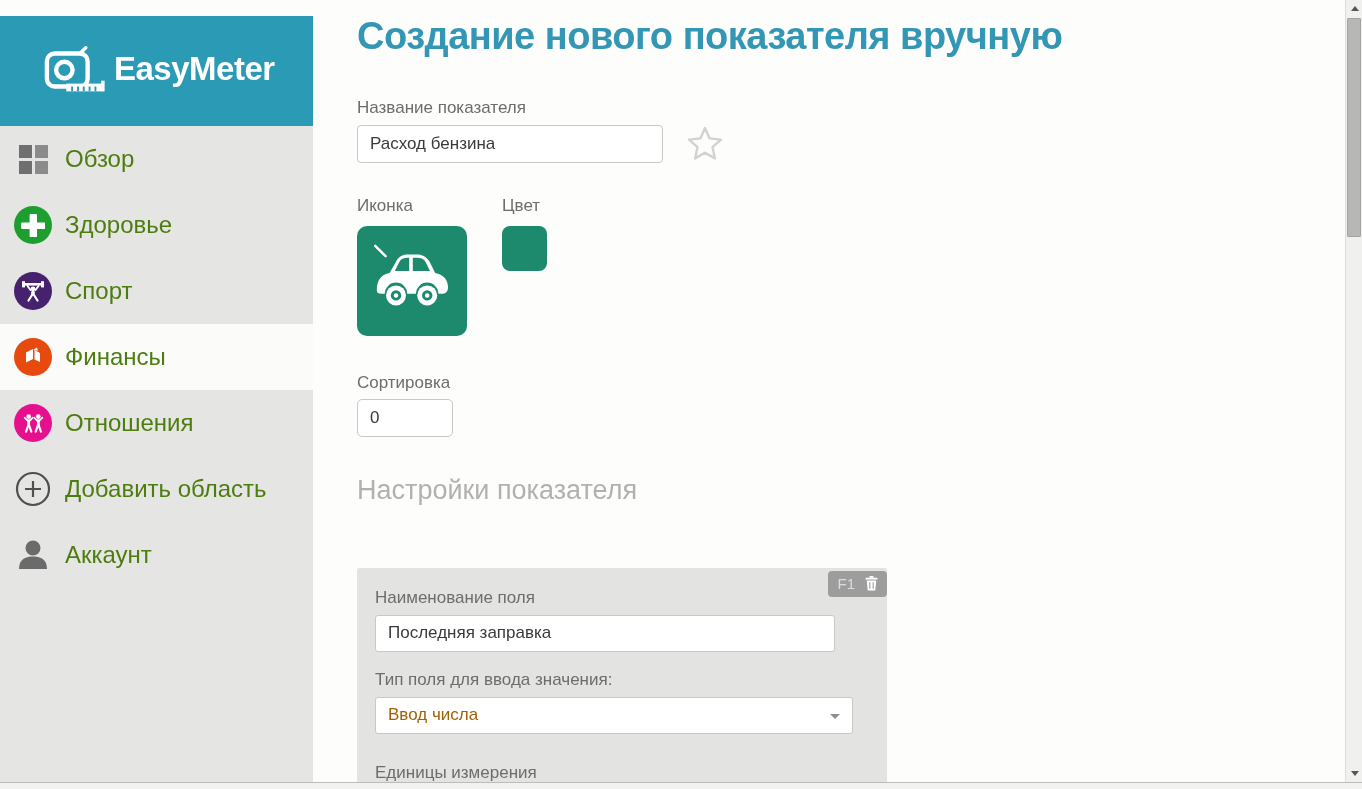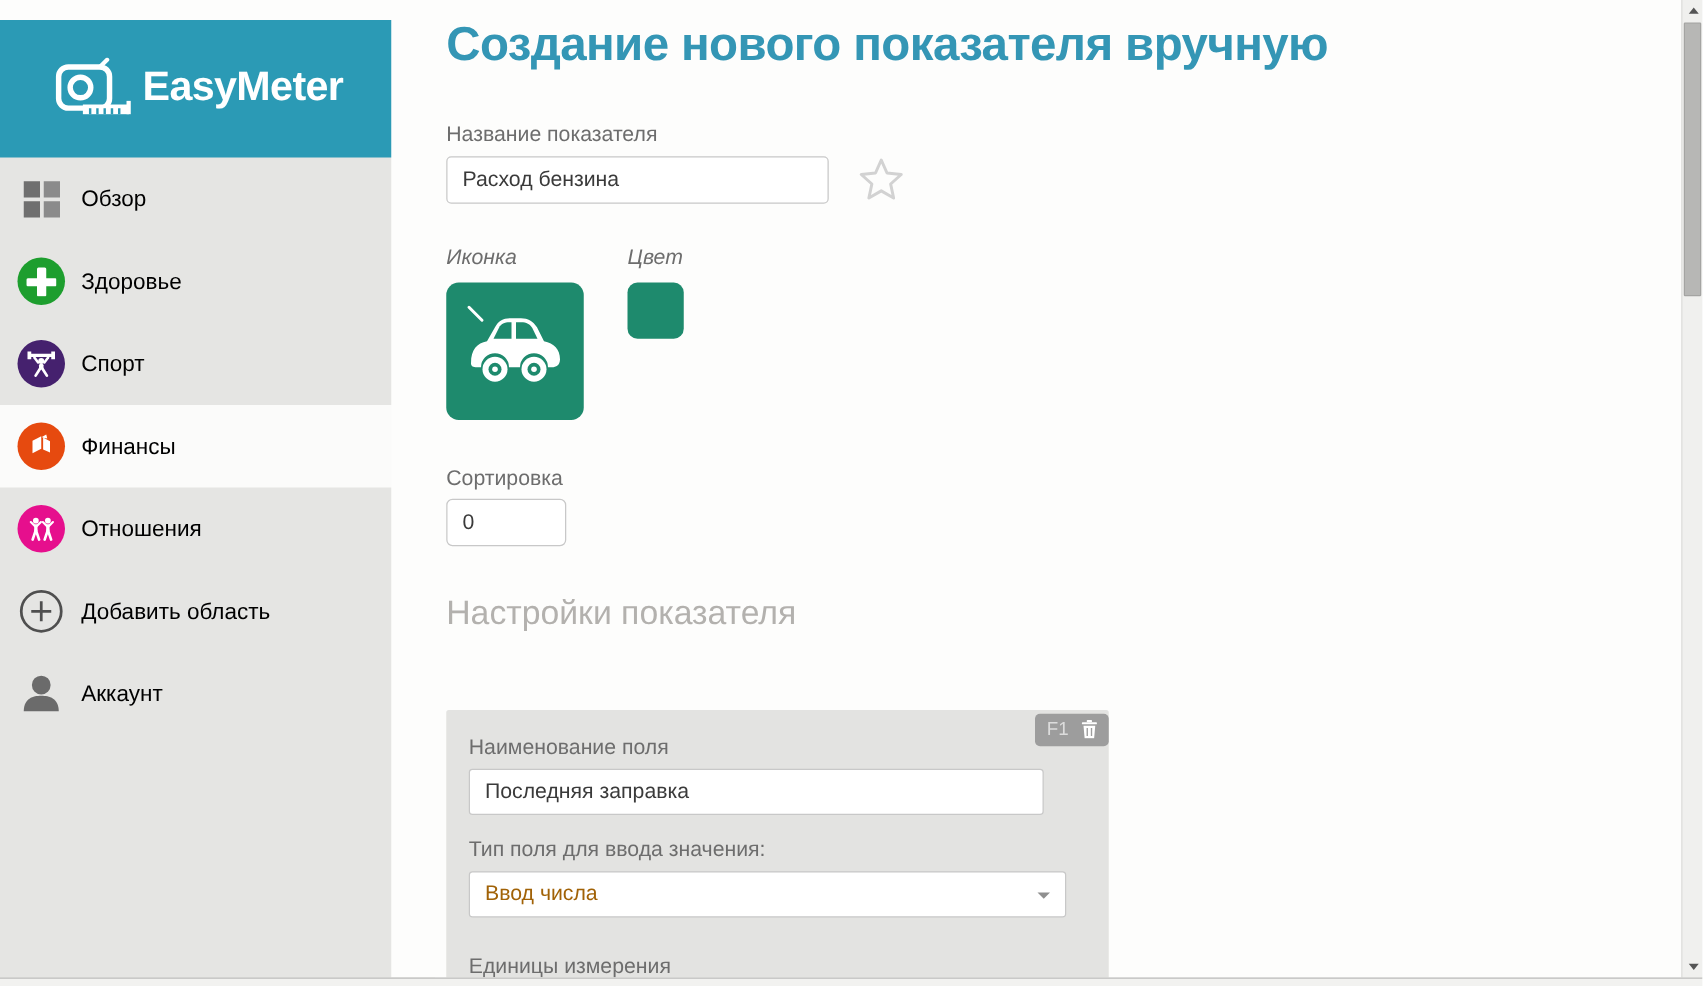--- a/index.html
+++ b/index.html
@@ -26,21 +26,21 @@
   }
   .nav-item {
     height:66px; display:flex; align-items:center; padding-left:13px;
     cursor:pointer;
   }
   .nav-item.active { background:#fbfbfa; }
   .nav-icon {
     width:40px; height:40px; display:flex; align-items:center; justify-content:center;
     margin-right:12px; flex:0 0 auto;
   }
-  .nav-label { font-size:18px; color:#000000; }
+  .nav-label { font-size:24px; color:#4d7c0f; }
   .circle-icon {
     width:38px; height:38px; border-radius:50%;
     display:flex; align-items:center; justify-content:center;
   }
   .c-health   { background:#1d9e2e; }
   .c-sport    { background:#45216e; }
   .c-finance  { background:#e64a0f; }
   .c-relation { background:#e60f8d; }
 
   
@@ -56,21 +56,21 @@
   .lbl-name { margin-top:38px; }
   .name-row { margin-top:7px; display:flex; align-items:center; }
   .text-input {
     height:38px; border:1px solid #c8c8c8; border-radius:4px;
     font-size:17px; color:#3a3a3a; padding:0 12px; background:#fff;
     font-family:inherit; outline:none;
   }
   .name-input { width:306px; }
   .favorite-btn { background:none; border:none; margin-left:23px; cursor:pointer; padding:0; line-height:0; }
 
-  .icon-color-row { margin-top:33px; display:flex;font-style:italic; }
+  .icon-color-row { margin-top:33px; display:flex; }
   .icon-col { width:145px; }
   .picker-btn {
     margin-top:10px; width:110px; height:110px; border:none; border-radius:10px;
     background:#1e8a6d; cursor:pointer; display:flex; align-items:center; justify-content:center;
     padding:0;
   }
   .swatch-btn {
     margin-top:10px; width:45px; height:45px; border:none; border-radius:8px;
     background:#1e8a6d; cursor:pointer; padding:0; display:block;
   }

